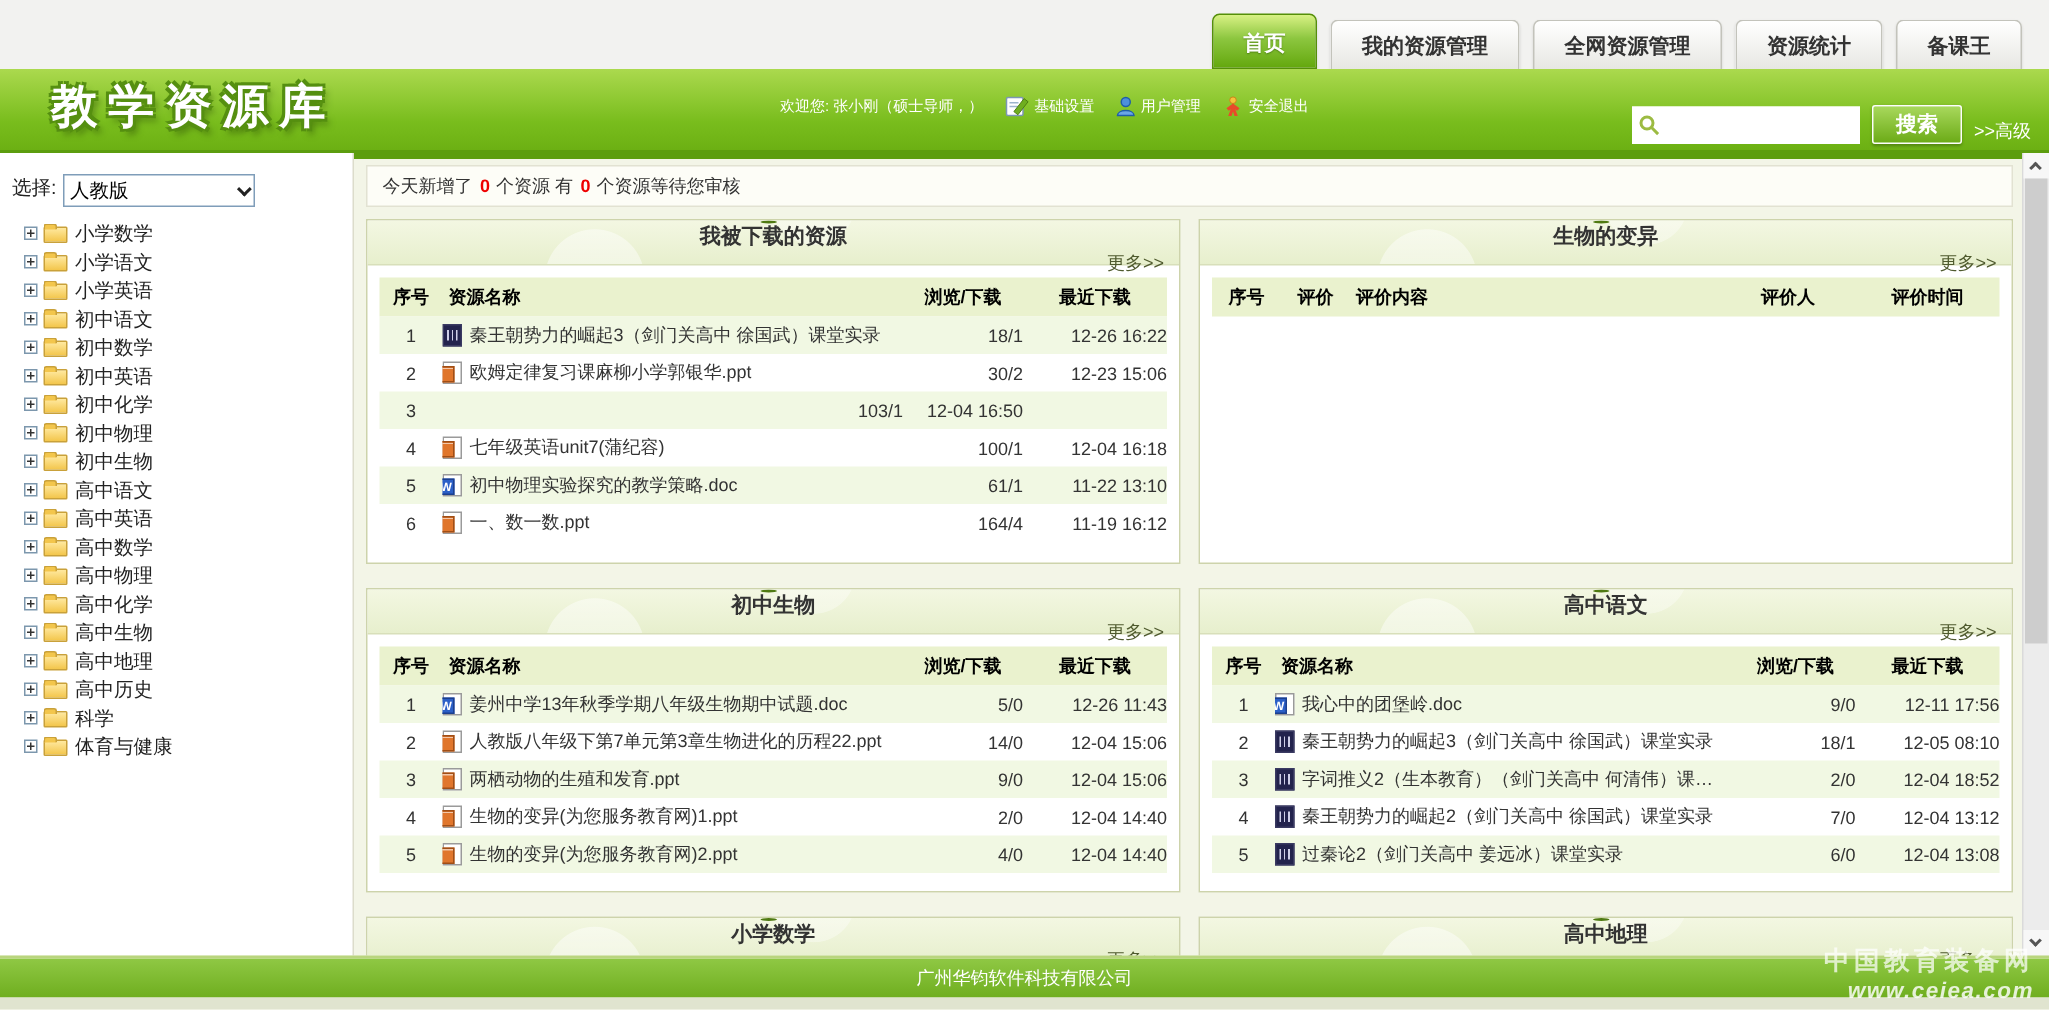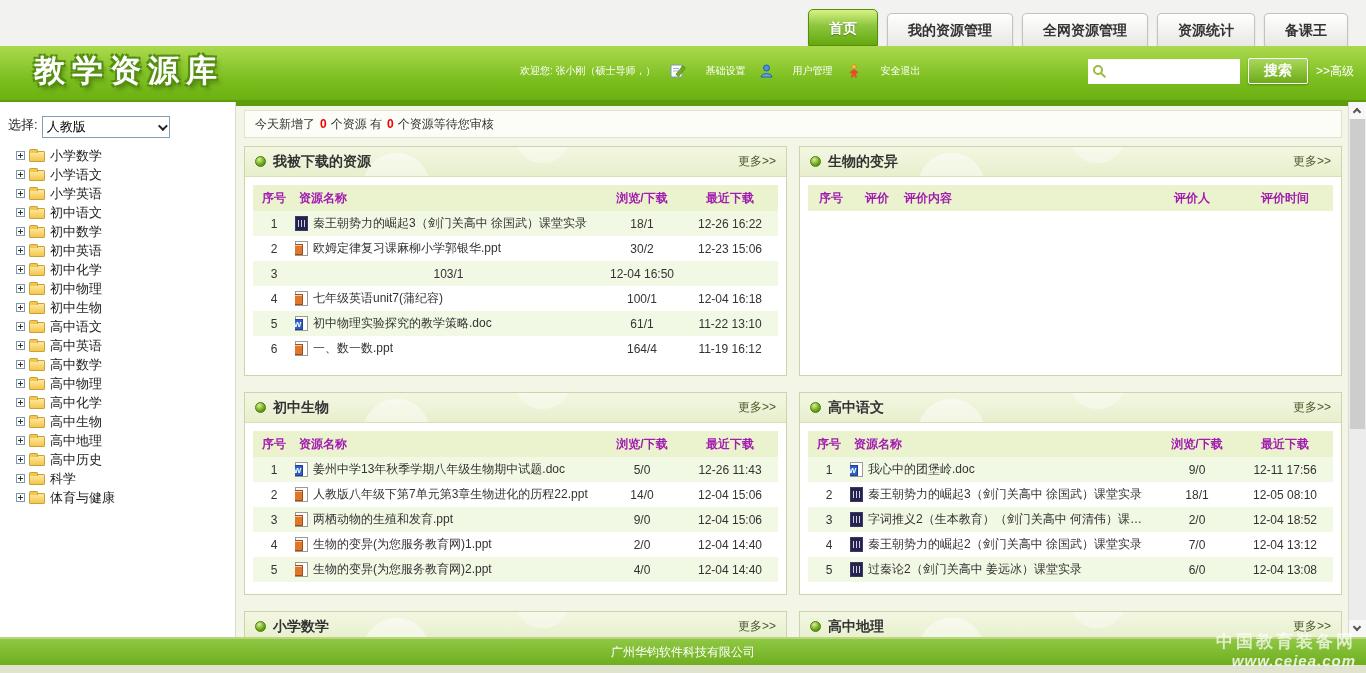--- a/index.html
+++ b/index.html
@@ -16,22 +16,22 @@
          background:linear-gradient(#d8f184,#8cc63f 45%,#64a80e);
          border:1px solid #558f09; text-shadow:0 1px 1px rgba(40,80,0,.5); }
 
   
   .banner { position:absolute; top:46px; left:0; right:0; height:60px;
             background:linear-gradient(#abd94e,#79bd1d 65%,#6cb013);
             border-bottom:6px solid #5c9d0e; }
   .logo { position:absolute; left:34px; top:4px; font-size:31px; font-weight:bold; color:#fff; letter-spacing:7px;
           text-shadow:-2px -2px 0 #558f10, 2px -2px 0 #558f10, -2px 2px 0 #558f10, 2px 2px 0 #558f10, 3px 4px 4px rgba(45,80,5,.55); }
   .welcome { position:absolute; left:520px; top:0; height:50px; display:flex; align-items:center; gap:6px; color:#fff; font-size:10px; }
-  .welcome .wlink { display:flex; align-items:center; gap:20px; color:#fff; cursor:pointer; margin-left:8px; }
-  .searchbox { position:absolute; right:12px; top:0; height:50px; display:flex; align-items:center; gap:8px; }
+  .welcome .wlink { display:flex; align-items:center; gap:4px; color:#fff; cursor:pointer; margin-left:8px; }
+  .searchbox { position:absolute; right:12px; top:0; height:50px; display:flex; align-items:flex-end; gap:8px; }
   .search-wrap { position:relative; }
   .search-wrap input { width:152px; height:25px; border:1px solid #fff; padding:2px 4px 2px 22px; font-size:12px; outline:none; }
   .mag { position:absolute; left:4px; top:5px; }
   .btn-search { height:26px; padding:0 15px; font-size:14px; font-weight:bold; color:#fff; cursor:pointer;
                 background:linear-gradient(#a8d85c,#6cab17); border:1px solid #fdfdfd; border-radius:2px;
                 box-shadow:0 1px 2px rgba(0,0,0,.25); }
   .adv-link { color:#fff; font-size:12px; cursor:pointer; }
 
   
   .content { position:absolute; top:102px; bottom:36px; left:0; right:0; display:flex; }
@@ -63,36 +63,36 @@
   .grid { display:grid; grid-template-columns:1fr 1fr; column-gap:12px; row-gap:16px; margin-top:8px; }
   .panel { border:1px solid #cdd3ab; background:#fff; display:flex; flex-direction:column; overflow:hidden; }
   .panel.h-tall { height:230px; }
   .panel.h-mid  { height:203px; }
   .panel.h-cut  { height:120px; }
   .panel-head { height:30px; flex-shrink:0; display:flex; align-items:center; padding:0 10px;
                 background:
                   radial-gradient(circle 60px at 28% 135%, rgba(255,255,255,.45) 55%, transparent 56%),
                   radial-gradient(circle 50px at 55% -40%, rgba(255,255,255,.35) 55%, transparent 56%),
                   linear-gradient(#f3f7e2,#e7efcd);
-                border-bottom:1px solid #d8dfba; }
+                border-bottom:1px solid #d8dfba;flex-direction:column; }
   .orb { width:11px; height:11px; border-radius:50%; border:1px solid #4f7a12; margin-right:7px;
          background:radial-gradient(circle at 35% 28%, #d8ef95, #6aa615 60%, #3e7a07); }
   .panel-title { font-size:14px; font-weight:bold; color:#333; }
   .more { margin-left:auto; font-size:12px; color:#4f5a2e; cursor:pointer; }
   .panel-body { flex:1; padding:8px; overflow:hidden; }
 
   
-  .thead { display:grid; height:26px; align-items:center; background:#eaf2ce; font-weight:bold; color:#a21caf; font-size:12px; }
+  .thead { display:grid; height:26px; align-items:center; background:#eaf2ce; font-weight:bold; color:#000000; font-size:12px; }
   .res .thead, .res .t-row { grid-template-columns:42px 1fr 80px 96px; }
   .rate .thead { grid-template-columns:46px 46px 1fr 90px 96px; }
   .t-row { display:grid; height:25px; align-items:center; color:#333; font-size:12px; }
   .t-row.odd { background:#f1f8e3; }
   .c-no { text-align:center; }
   .c-name { display:flex; align-items:center; overflow:hidden; white-space:nowrap; padding-right:6px; }
-  .c-views, .c-time { text-align:center; white-space:nowrap; }
+  .c-views, .c-time { text-align:right; white-space:nowrap; }
   .res-link { color:#333; text-decoration:none; cursor:pointer; overflow:hidden; text-overflow:ellipsis; }
   .th-c { text-align:center; } .th-l { padding-left:4px; }
 
   
   .file-icon { position:relative; width:13px; height:15px; display:inline-block; margin-right:5px; flex-shrink:0; }
   .icon-doc, .icon-ppt { background:#fff; border:1px solid #9a9a9a; }
   .icon-doc::before, .icon-ppt::before { position:absolute; left:-4px; bottom:0; width:9px; height:9px;
       font-size:8px; line-height:9px; color:#fff; text-align:center; font-weight:bold; }
   .icon-doc::before { content:"W"; background:#2b5fc7; border:1px solid #1c3f8e; }
   .icon-ppt::before { content:""; background:#e0762c; border:1px solid #a04e16; box-shadow:inset 1px 1px 0 rgba(255,255,255,.6); }

